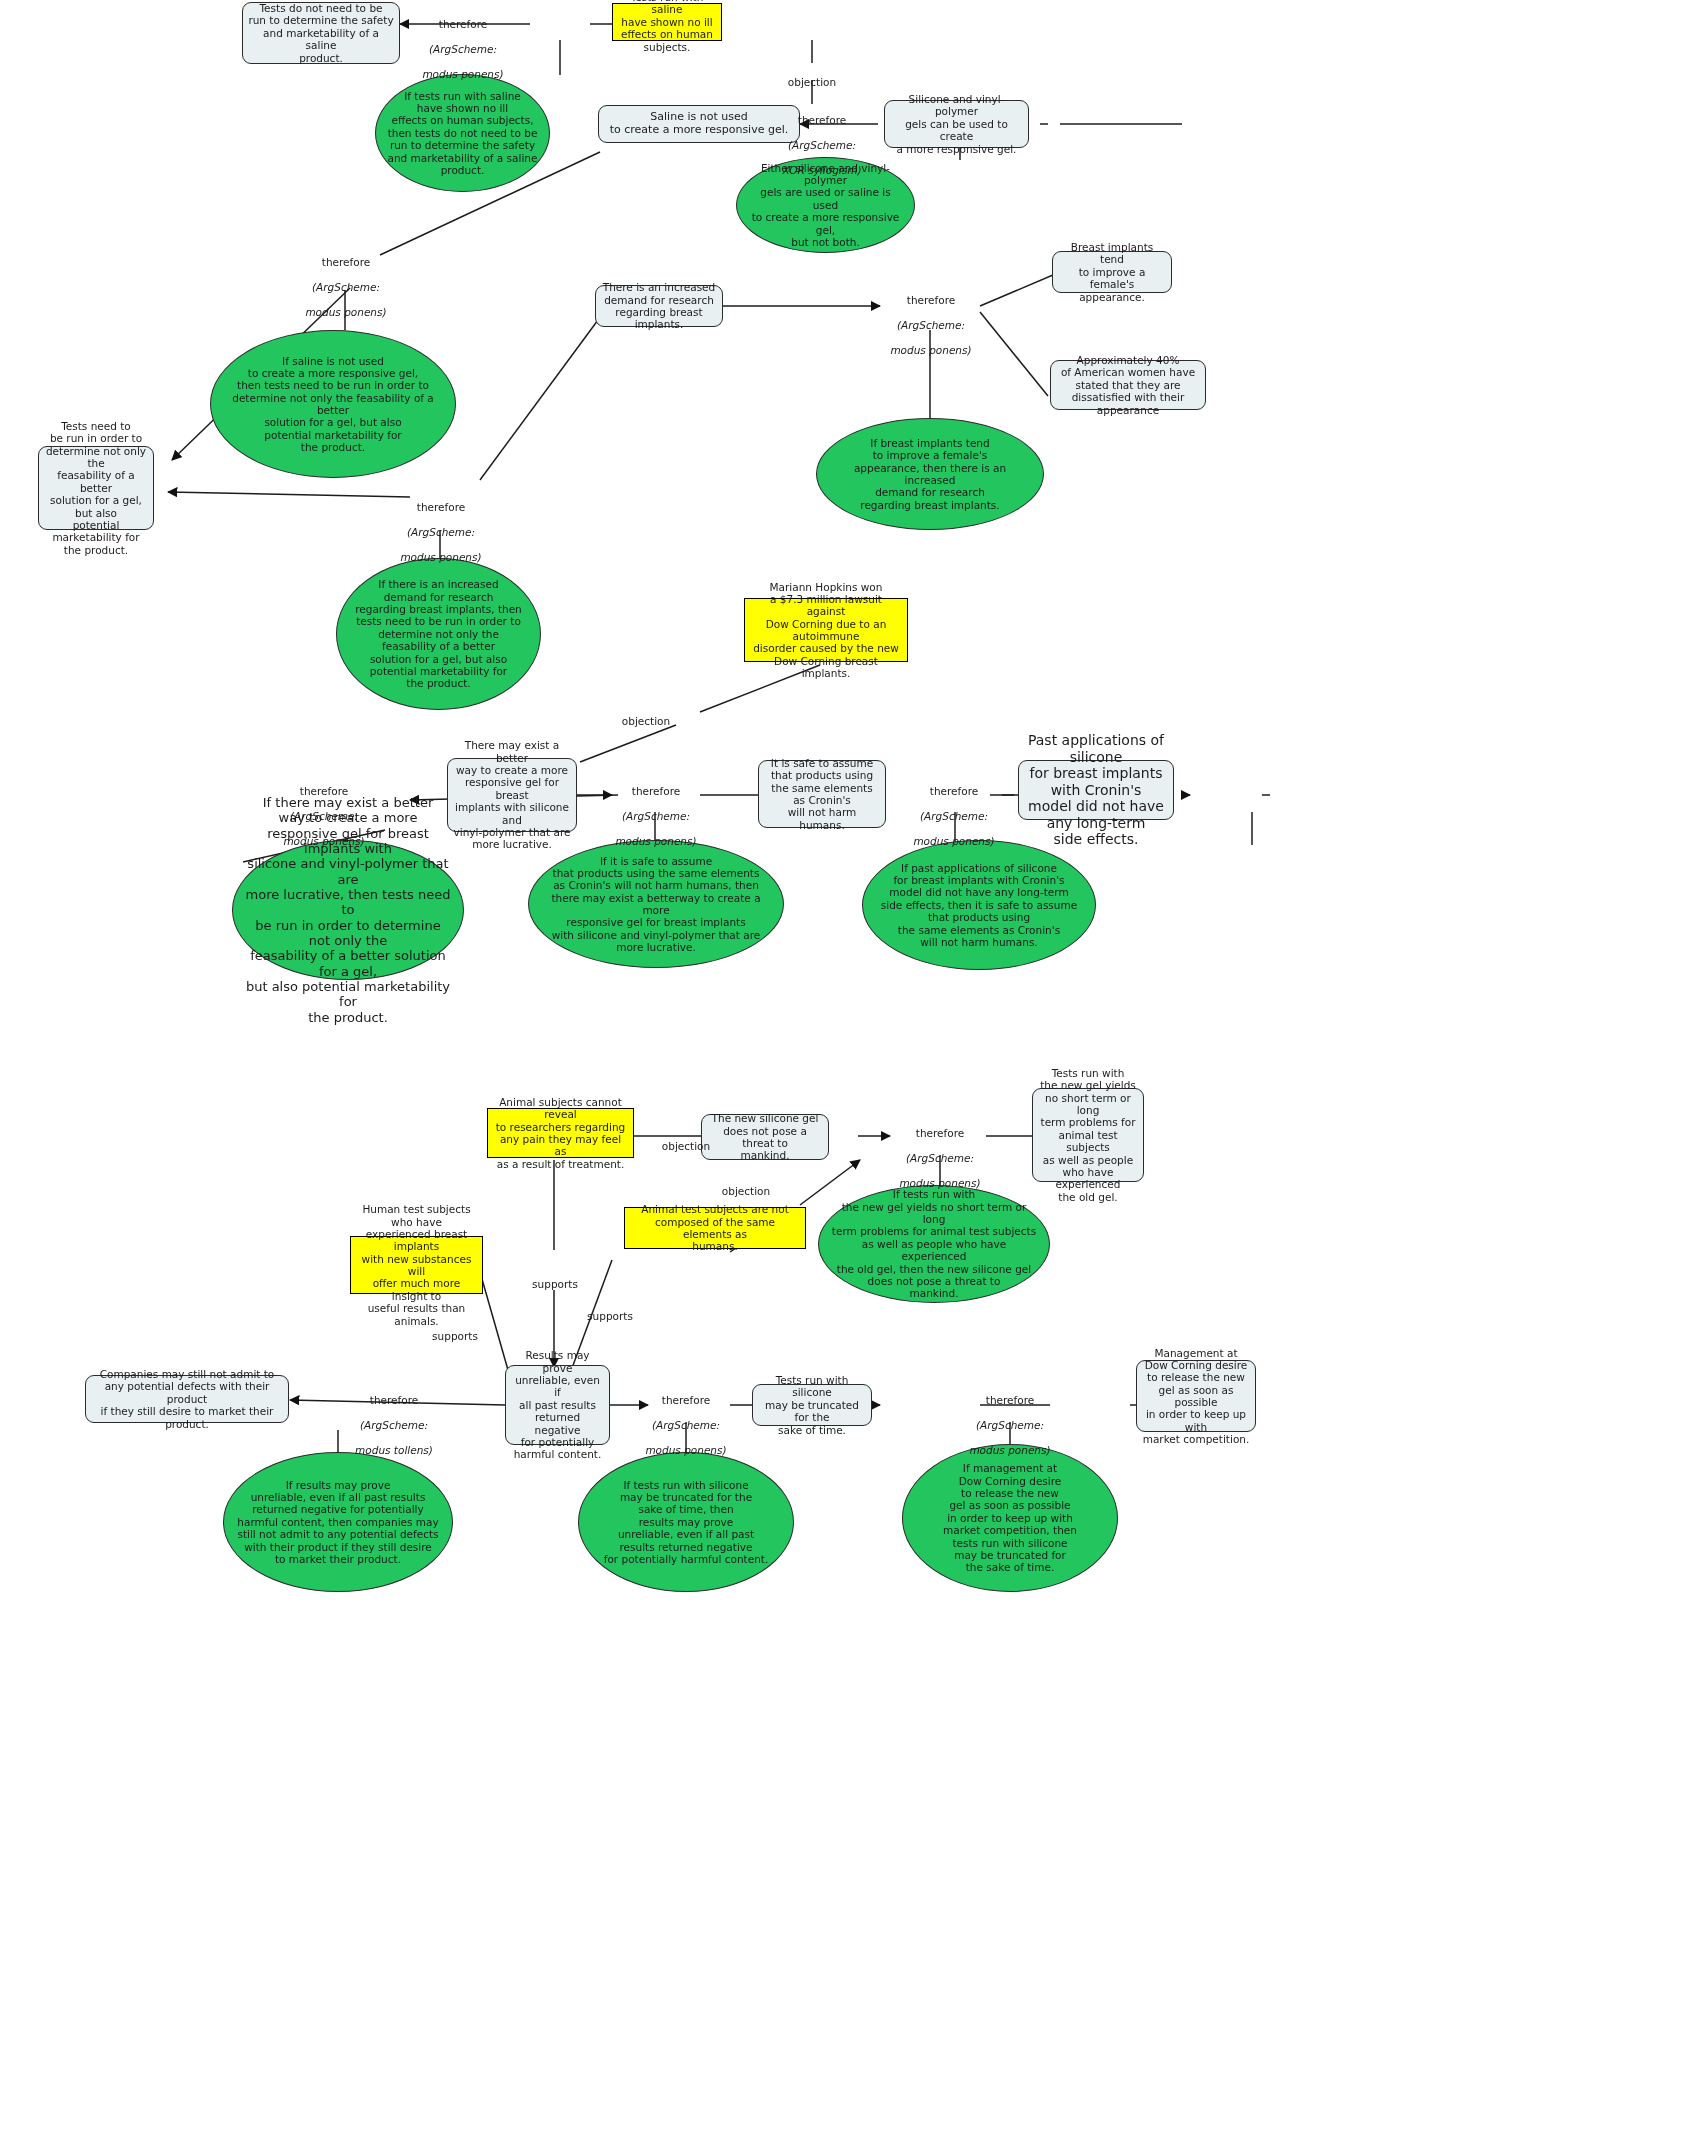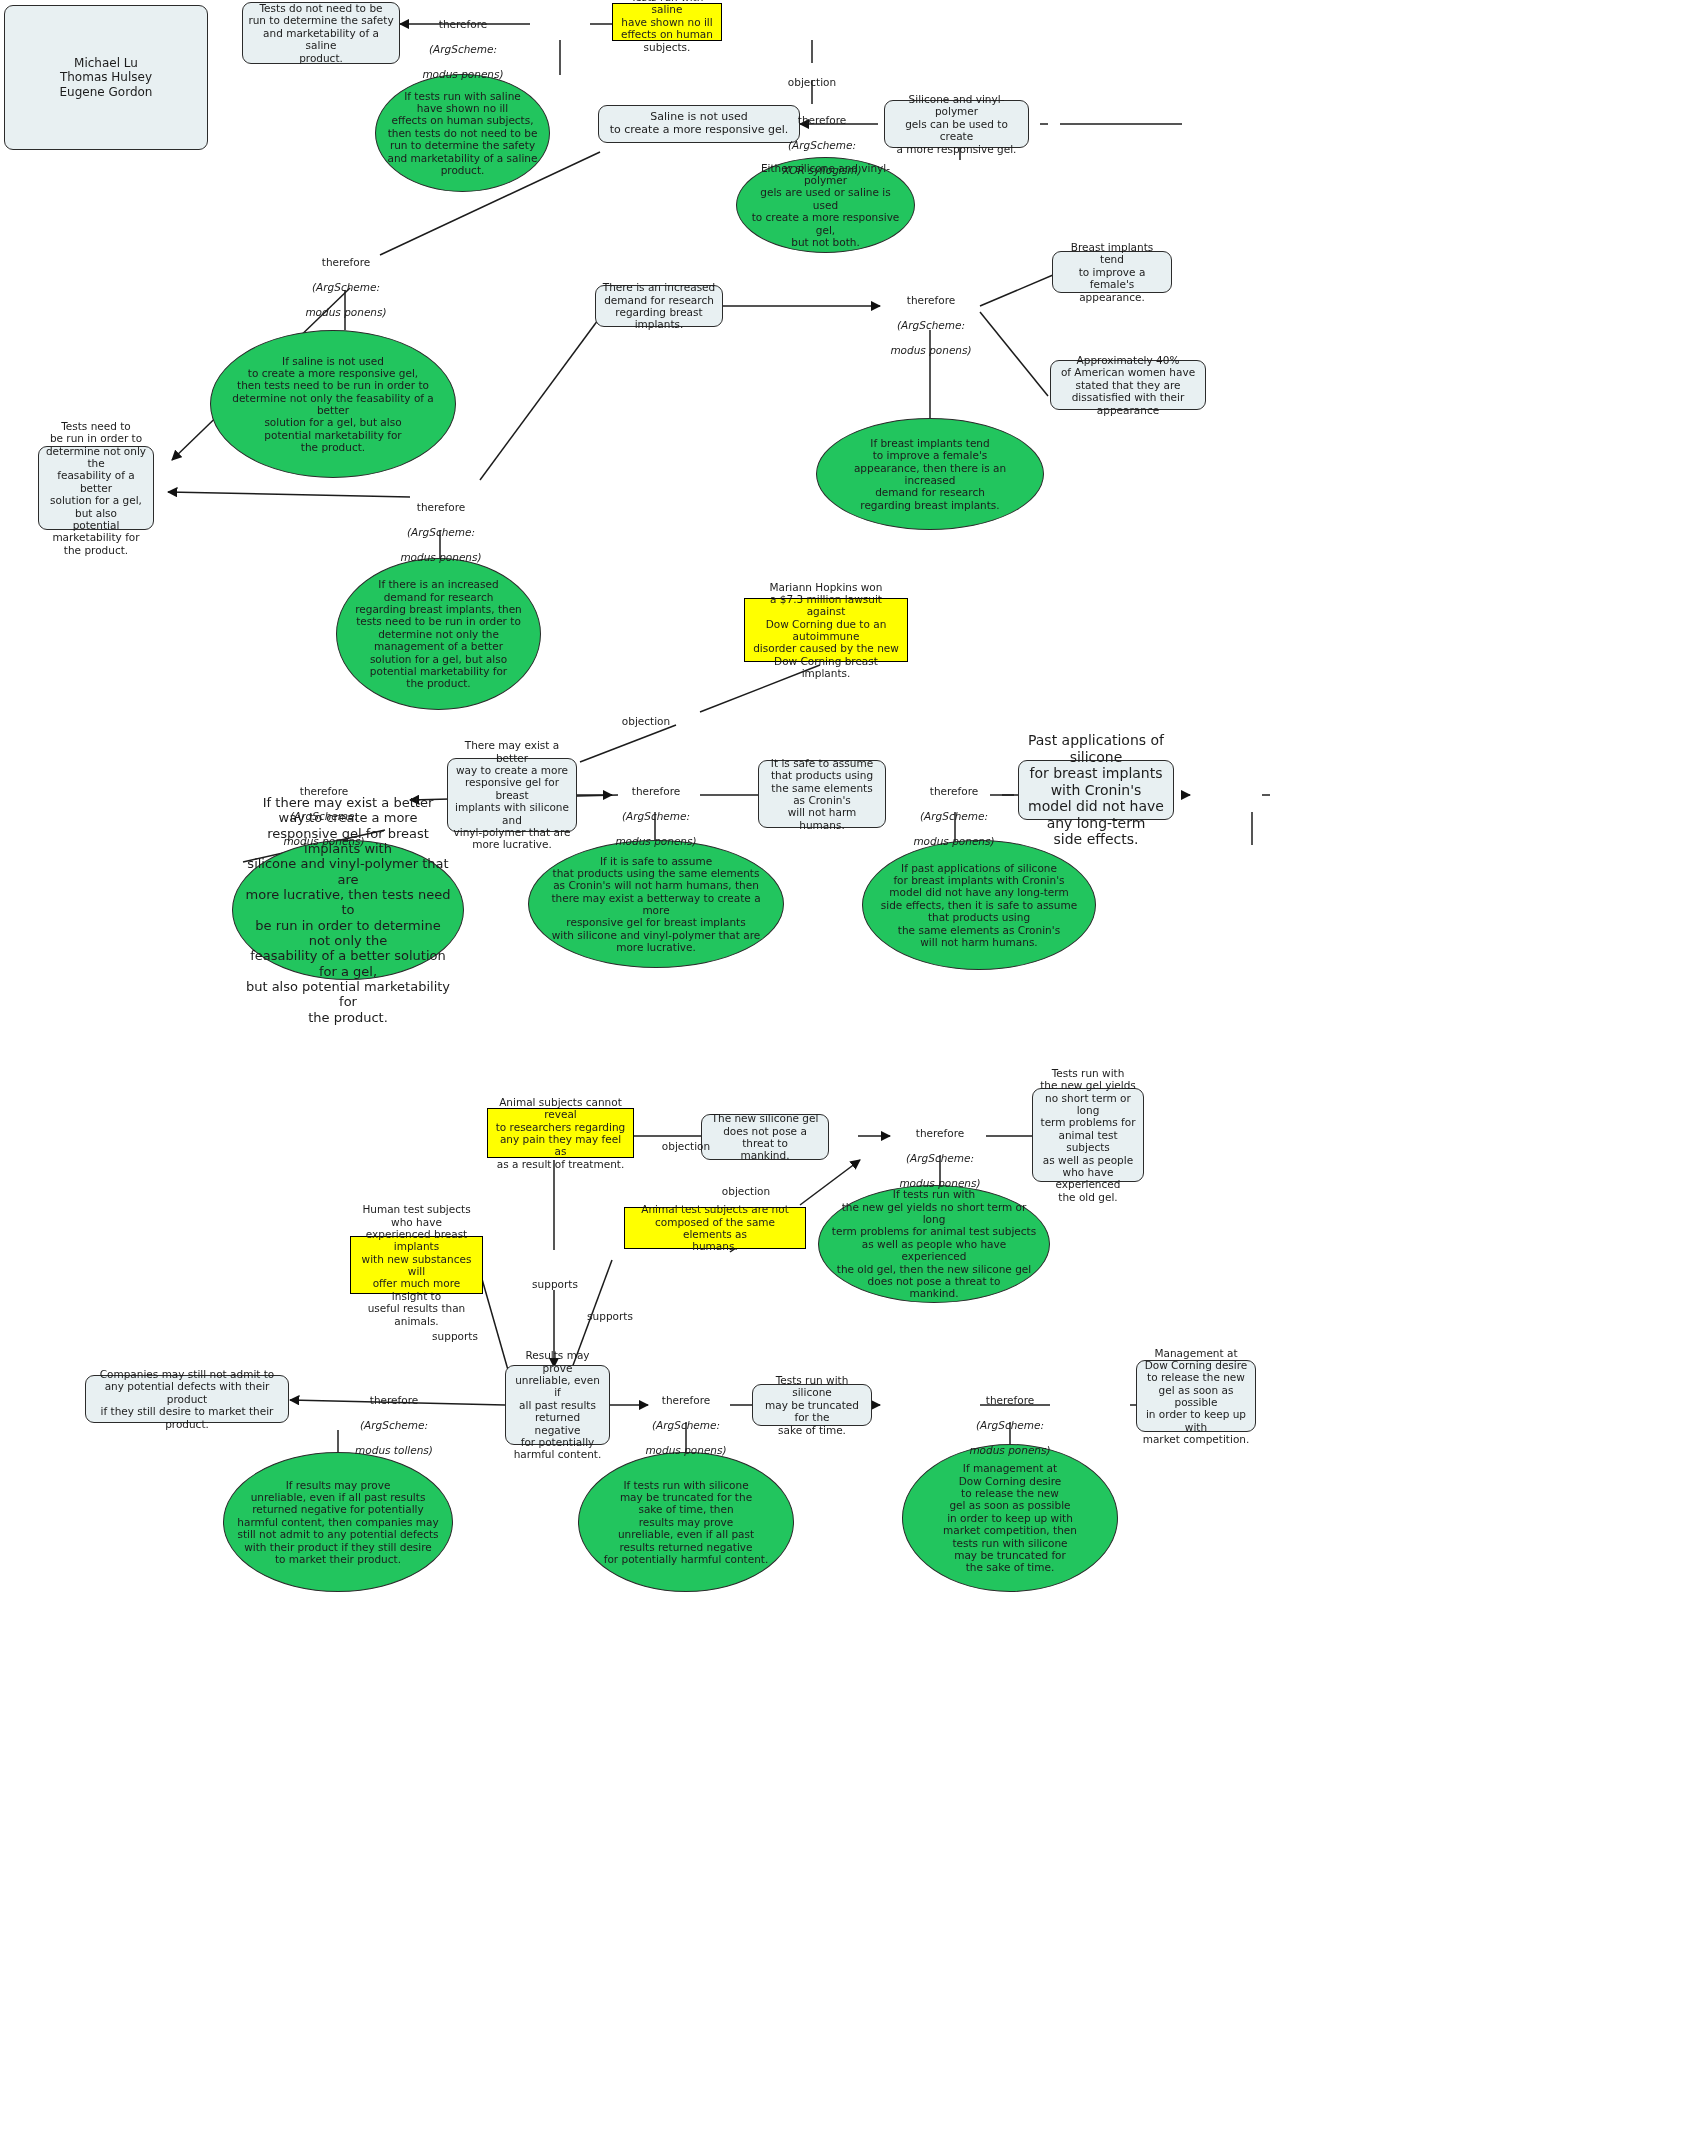--- a/index.html
+++ b/index.html
@@ -84,25 +84,20 @@
       <line x1="610" y1="1405" x2="648" y2="1405" marker-end="url(#arrow)"></line>
       <line x1="730" y1="1405" x2="752" y2="1405"></line>
       <line x1="686" y1="1422" x2="686" y2="1458"></line>
       <line x1="872" y1="1405" x2="880" y2="1405" marker-end="url(#arrow)"></line>
       <line x1="980" y1="1405" x2="1050" y2="1405"></line>
       <line x1="1010" y1="1422" x2="1010" y2="1455"></line>
       <line x1="1130" y1="1405" x2="1136" y2="1405"></line>
     </g>
   </svg>
 
-  <div class="node author" style="left:4px;top:5px;width:204px;height:145px;font-size:12px;">
-    <span>Michael Lu
-Thomas Hulsey
-Eugene Gordon</span>
-  </div>
 
   <div class="node box" style="left:242px;top:2px;width:158px;height:62px;font-size:10.5px;">
     <span>Tests do not need to be
 run to determine the safety
 and marketability of a saline
 product.</span>
   </div>
 
   <div class="node yellow" style="left:612px;top:3px;width:110px;height:38px;font-size:10.5px;">
     <span>Tests run with saline
@@ -184,21 +179,21 @@
 potential marketability for
 the product.</span>
   </div>
 
   <div class="node ellipse" style="left:336px;top:558px;width:205px;height:152px;font-size:10.5px;">
     <span>If there is an increased
 demand for research
 regarding breast implants, then
 tests need to  be run in order to
 determine not only the
-management of a better
+feasability of a better
 solution for a gel, but also
 potential marketability for
 the product.</span>
   </div>
 
   <div class="node yellow" style="left:744px;top:598px;width:164px;height:64px;font-size:10.5px;">
     <span>Mariann Hopkins won
 a $7.3 million lawsuit against
 Dow Corning due to an autoimmune
 disorder caused by the new

